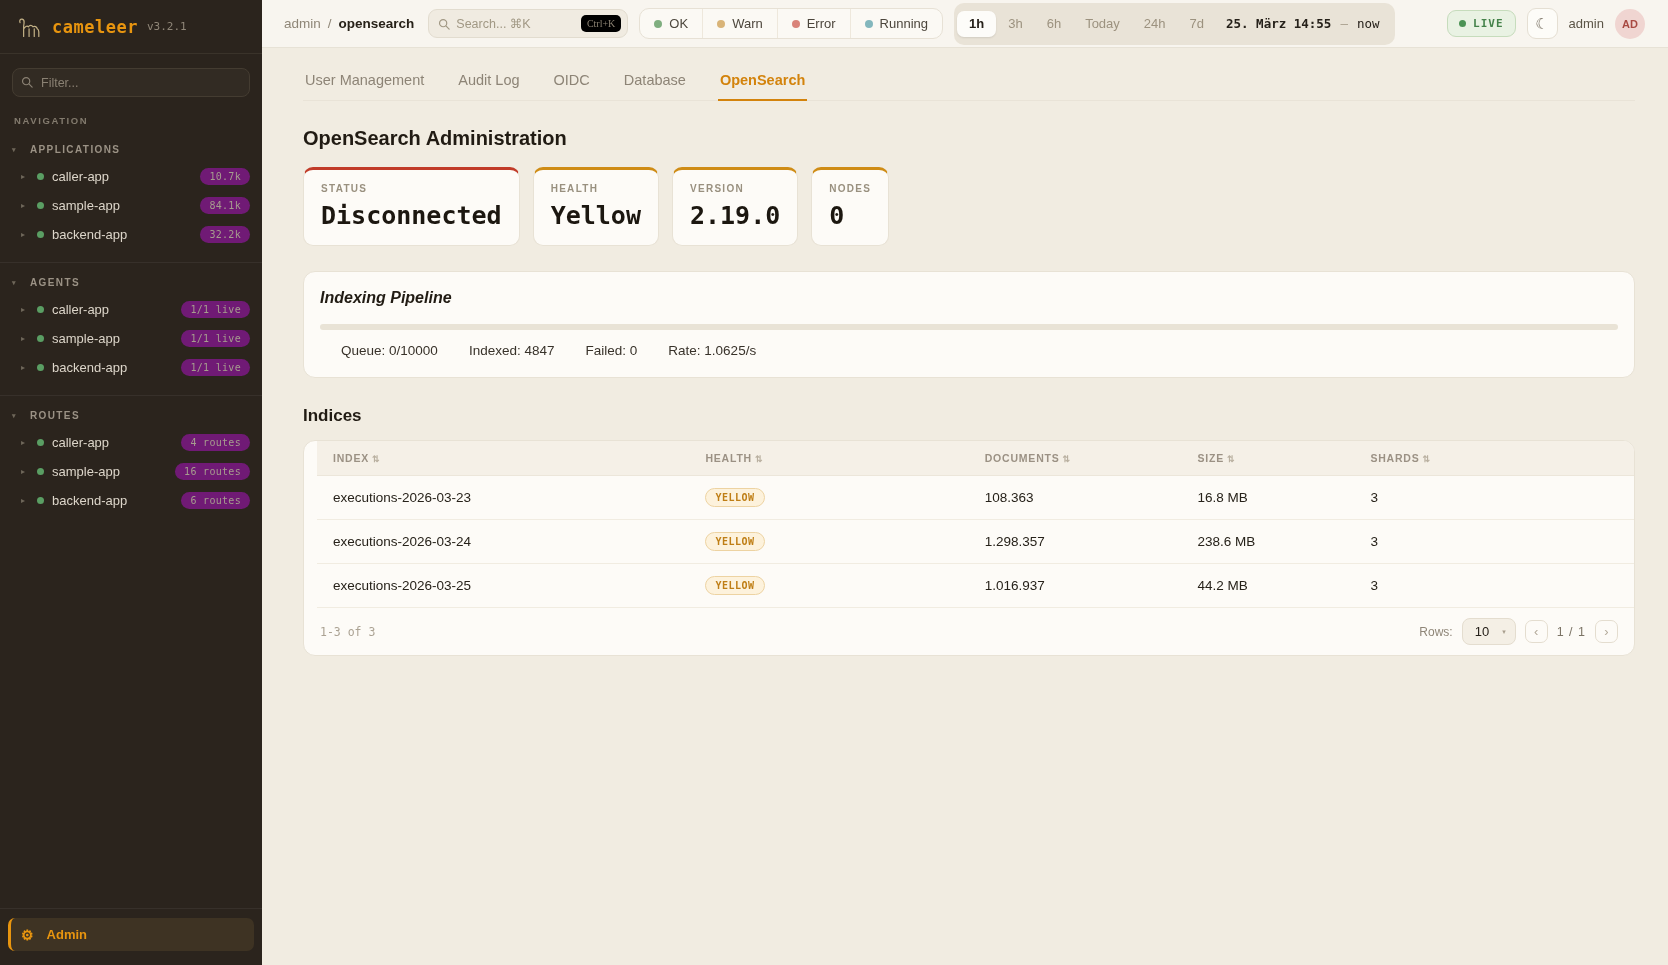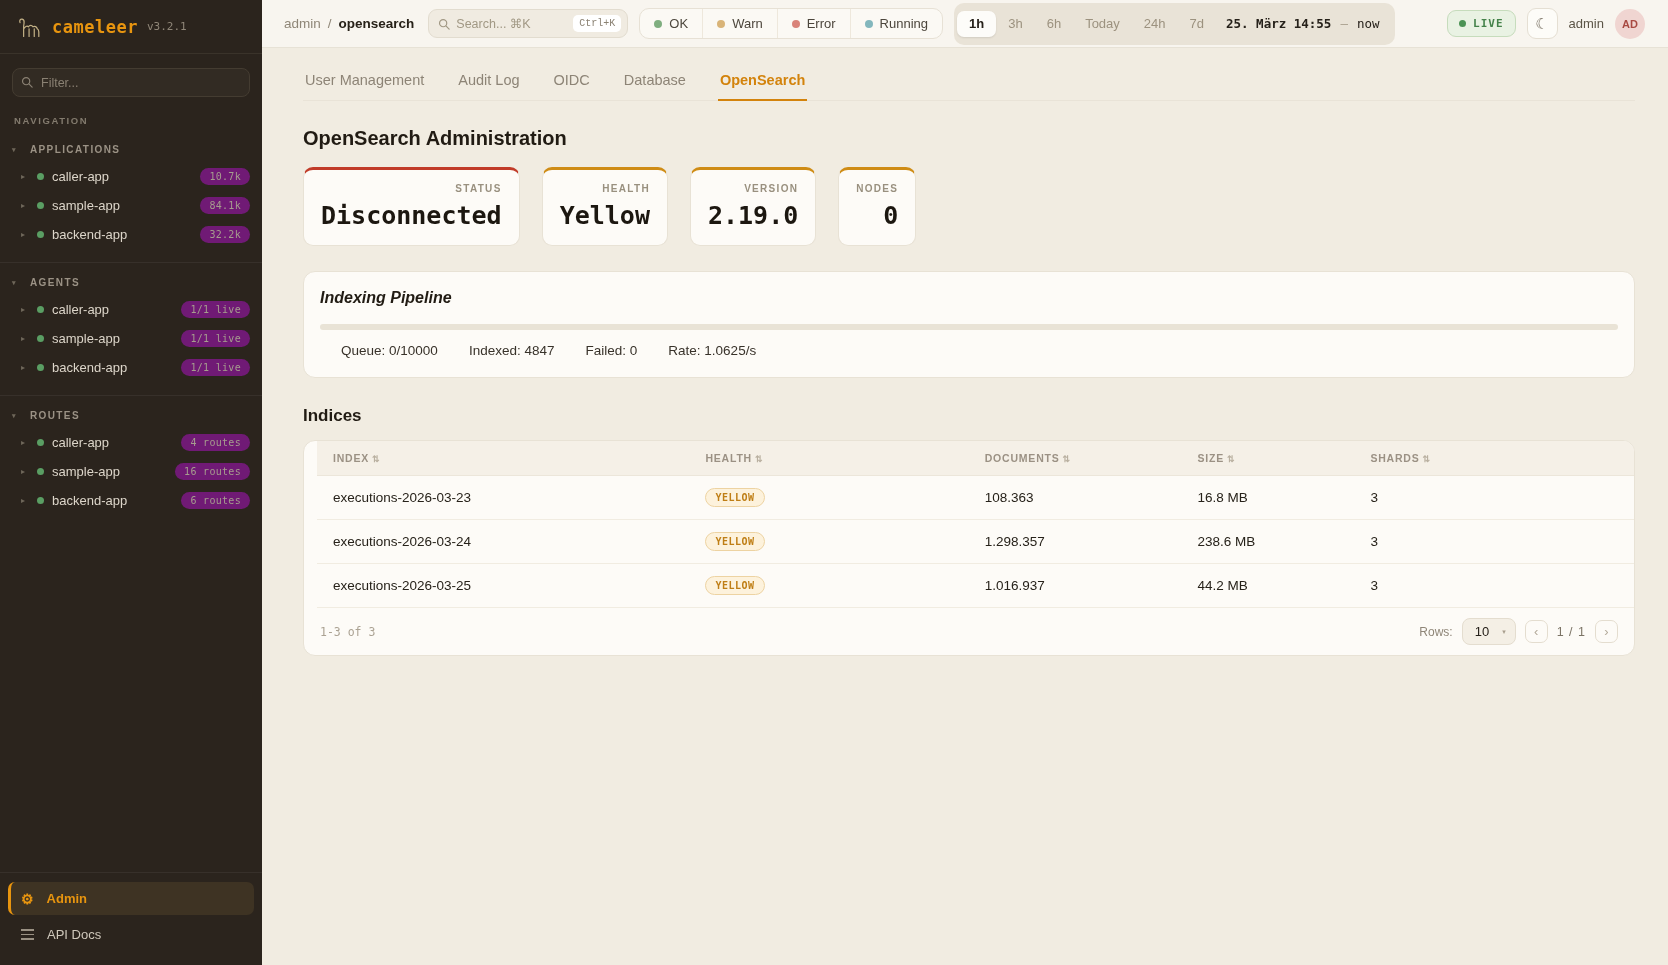--- a/index.html
+++ b/index.html
@@ -34,21 +34,21 @@
 
   
   .main { flex:1; display:flex; flex-direction:column; min-width:0; }
   .topbar { height:48px; flex-shrink:0; background:#f8f5ef; border-bottom:1px solid #e7e2d6; display:flex; align-items:center; padding:0 23px 0 22px; gap:11px; }
   .crumb { display:flex; align-items:center; gap:7px; font-size:13.5px; color:#8f8677; margin-right:3px; white-space:nowrap; }
   .crumb .cur { color:#272118; font-weight:bold; }
   .searchbox { width:200px; height:29px; background:#f0ebe1; border:1px solid #e2dccf; border-radius:9px; display:flex; align-items:center; padding:0 6px 0 9px; gap:6px; }
   .searchbox svg { color:#a19884; flex-shrink:0; }
   .search-input { flex:1; min-width:0; border:none; background:transparent; outline:none; font-size:12.5px; font-family:inherit; color:#4c463c; }
   .search-input::placeholder { color:#a19884; }
-  .kbd { background:#ffffff; border-radius:5px; font-family:Liberation Mono, monospace; font-size:10px; color:#8a8172; padding:3px 6px; white-space:nowrap; }
+  .kbd { background:#000000; border-radius:5px; font-family:Liberation Serif, serif; font-size:10px; color:#8a8172; padding:3px 6px; white-space:nowrap; }
   .chips { display:flex; background:#fbf9f4; border:1px solid #e7e1d5; border-radius:10px; height:31px; overflow:hidden; }
   .chip { display:flex; align-items:center; gap:7px; padding:0 14px; font-size:13px; color:#4c463c; border-left:1px solid #eee8dc; cursor:default; }
   .chip:first-child { border-left:none; }
   .chip .dot { width:8px; height:8px; }
   .timegroup { display:flex; align-items:center; background:#e9e3d7; border-radius:10px; padding:3px; height:42px; }
   .tbtn { padding:0 12px; height:26px; line-height:26px; font-size:13px; color:#9c927f; border-radius:7px; cursor:default; white-space:nowrap; }
   .tbtn.active { background:#fdfcf9; color:#26211a; font-weight:bold; box-shadow:0 1px 2px rgba(0,0,0,.10); }
   .daterange { display:flex; align-items:center; gap:9px; font-family:"DejaVu Sans Mono", monospace; font-size:12.5px; color:#26211a; padding:0 13px 0 10px; white-space:nowrap; }
   .daterange .from { font-weight:bold; }
   .daterange .sep { color:#a89e8d; }
@@ -58,21 +58,21 @@
   .moonbtn { width:31px; height:31px; background:#fdfcf8; border:1px solid #e5dfd3; border-radius:9px; display:flex; align-items:center; justify-content:center; color:#7c7466; font-size:15px; cursor:default; }
   .username { font-size:13px; color:#5c5547; }
   .avatar { width:30px; height:30px; border-radius:50%; background:#f0d5d1; color:#a84a42; font-size:11px; font-weight:bold; display:flex; align-items:center; justify-content:center; cursor:default; }
 
   .content { flex:1; padding:17px 33px 0 41px; overflow:hidden; }
   .tabs { display:flex; gap:30px; border-bottom:1px solid #e9e3d7; }
   .tab { font-size:14.5px; color:#8d8476; padding:7px 2px 11px; cursor:default; }
   .tab.active { color:#d3830c; font-weight:bold; border-bottom:2px solid #d3830c; margin-bottom:-1px; }
   .page-title { font-size:20px; font-weight:bold; color:#211b13; margin-top:26px; }
 
-  .cards { display:flex; gap:22px; margin-top:17px;text-align:right; }
+  .cards { display:flex; gap:13px; margin-top:17px; }
   .stat-card { background:#fdfbf7; border:1px solid #e8e2d5; border-top:3px solid var(--c,#cf8c15); border-radius:10px; padding:13px 17px 15px; }
   .stat-label { font-size:10px; font-weight:bold; letter-spacing:1.3px; color:#99907f; }
   .stat-value { font-family:"DejaVu Sans Mono", monospace; font-size:25px; font-weight:bold; color:#1c1710; margin-top:7px; white-space:nowrap; }
 
   .panel { background:#fdfbf7; border:1px solid #e8e2d5; border-radius:12px; margin-top:25px; padding:17px 16px 19px; }
   .panel-title { font-size:16px; font-weight:bold; color:#211b13;font-style:italic; }
   .progress { height:6px; background:#e9e3d6; border-radius:3px; margin-top:17px; overflow:hidden; }
   .progress-fill { height:100%; background:#d3830c; border-radius:3px; width:0; }
   .pstats { display:flex; gap:31px; margin-top:13px; font-size:13.5px; color:#38322a;margin-left:21px; }
   .pstat { white-space:nowrap; }
@@ -190,28 +190,20 @@
         <span>backend-app</span>
         <span class="item-badge">6 routes</span>
       </div>
     </div>
   </div>
 
   <div class="side-footer">
     <div class="footer-item active">
       <span class="gear-ic">⚙</span>
       <span>Admin</span>
-    </div>
-    <div class="footer-item">
-      <span class="list-ic">
-          <i></i>
-          <i></i>
-          <i></i>
-        </span>
-      <span>API Docs</span>
     </div>
   </div>
 </aside>
 
 <div class="main">
   <header class="topbar">
     <div class="crumb">
       <span>admin</span>
       <span>/</span>
       <span class="cur">opensearch</span>

